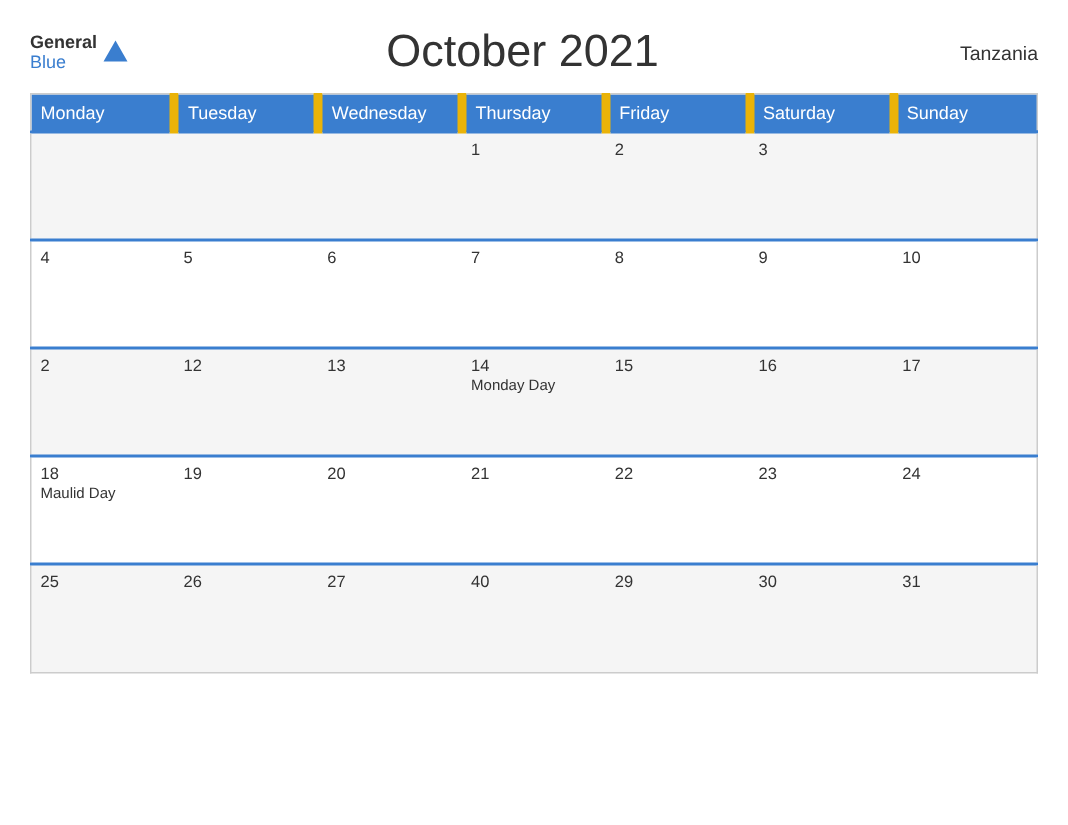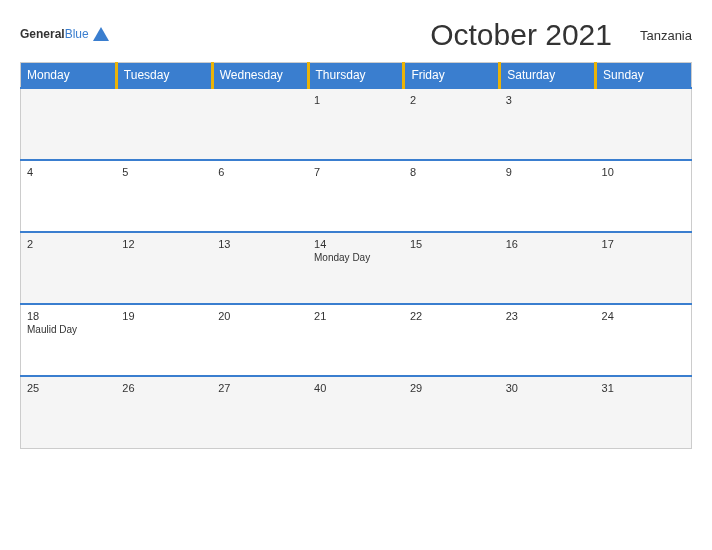--- a/index.html
+++ b/index.html
@@ -25,58 +25,59 @@
     .logo {
       display: flex;
       align-items: center;
       font-size: 13px;
       font-weight: bold;
       color: #333;
       line-height: 1.1;
     }
     .logo-text {
       display: flex;
+      flex-direction: column;
       margin-right: 2px;
     }
     .logo-general { color: #333; font-size: 12px; font-weight: bold; }
     .logo-blue { color: #3a7ecf; font-size: 12px; font-weight: normal; }
     .logo-triangle {
       width: 0; height: 0;
       border-left: 8px solid transparent;
       border-right: 8px solid transparent;
       border-bottom: 14px solid #3a7ecf;
       margin-left: 2px;
       margin-bottom: 2px;
     }
     .calendar-title {
       font-size: 30px;
       color: #333;
       font-weight: normal;
-      text-align: right;
+      text-align: center;
       flex: 1;
     }
     .country {
       font-size: 13px;
       color: #333;
       text-align: right;
       min-width: 80px;
     }
     .calendar {
       border: 1px solid #ccc;
       border-collapse: collapse;
       width: 100%;
     }
     .calendar thead tr th {
       background: #3a7ecf;
       color: #fff;
       font-size: 12px;
       font-weight: normal;
       padding: 5px 6px;
       text-align: left;
-      border-right: 3px solid #eab308;
+      border-right: 6px solid #eab308;
     }
     .calendar thead tr th:last-child { border-right: none; }
     .calendar tbody tr {
       border-top: 2px solid #3a7ecf;
     }
     .calendar tbody tr td {
       vertical-align: top;
       padding: 5px 6px;
       font-size: 11px;
       color: #333;

